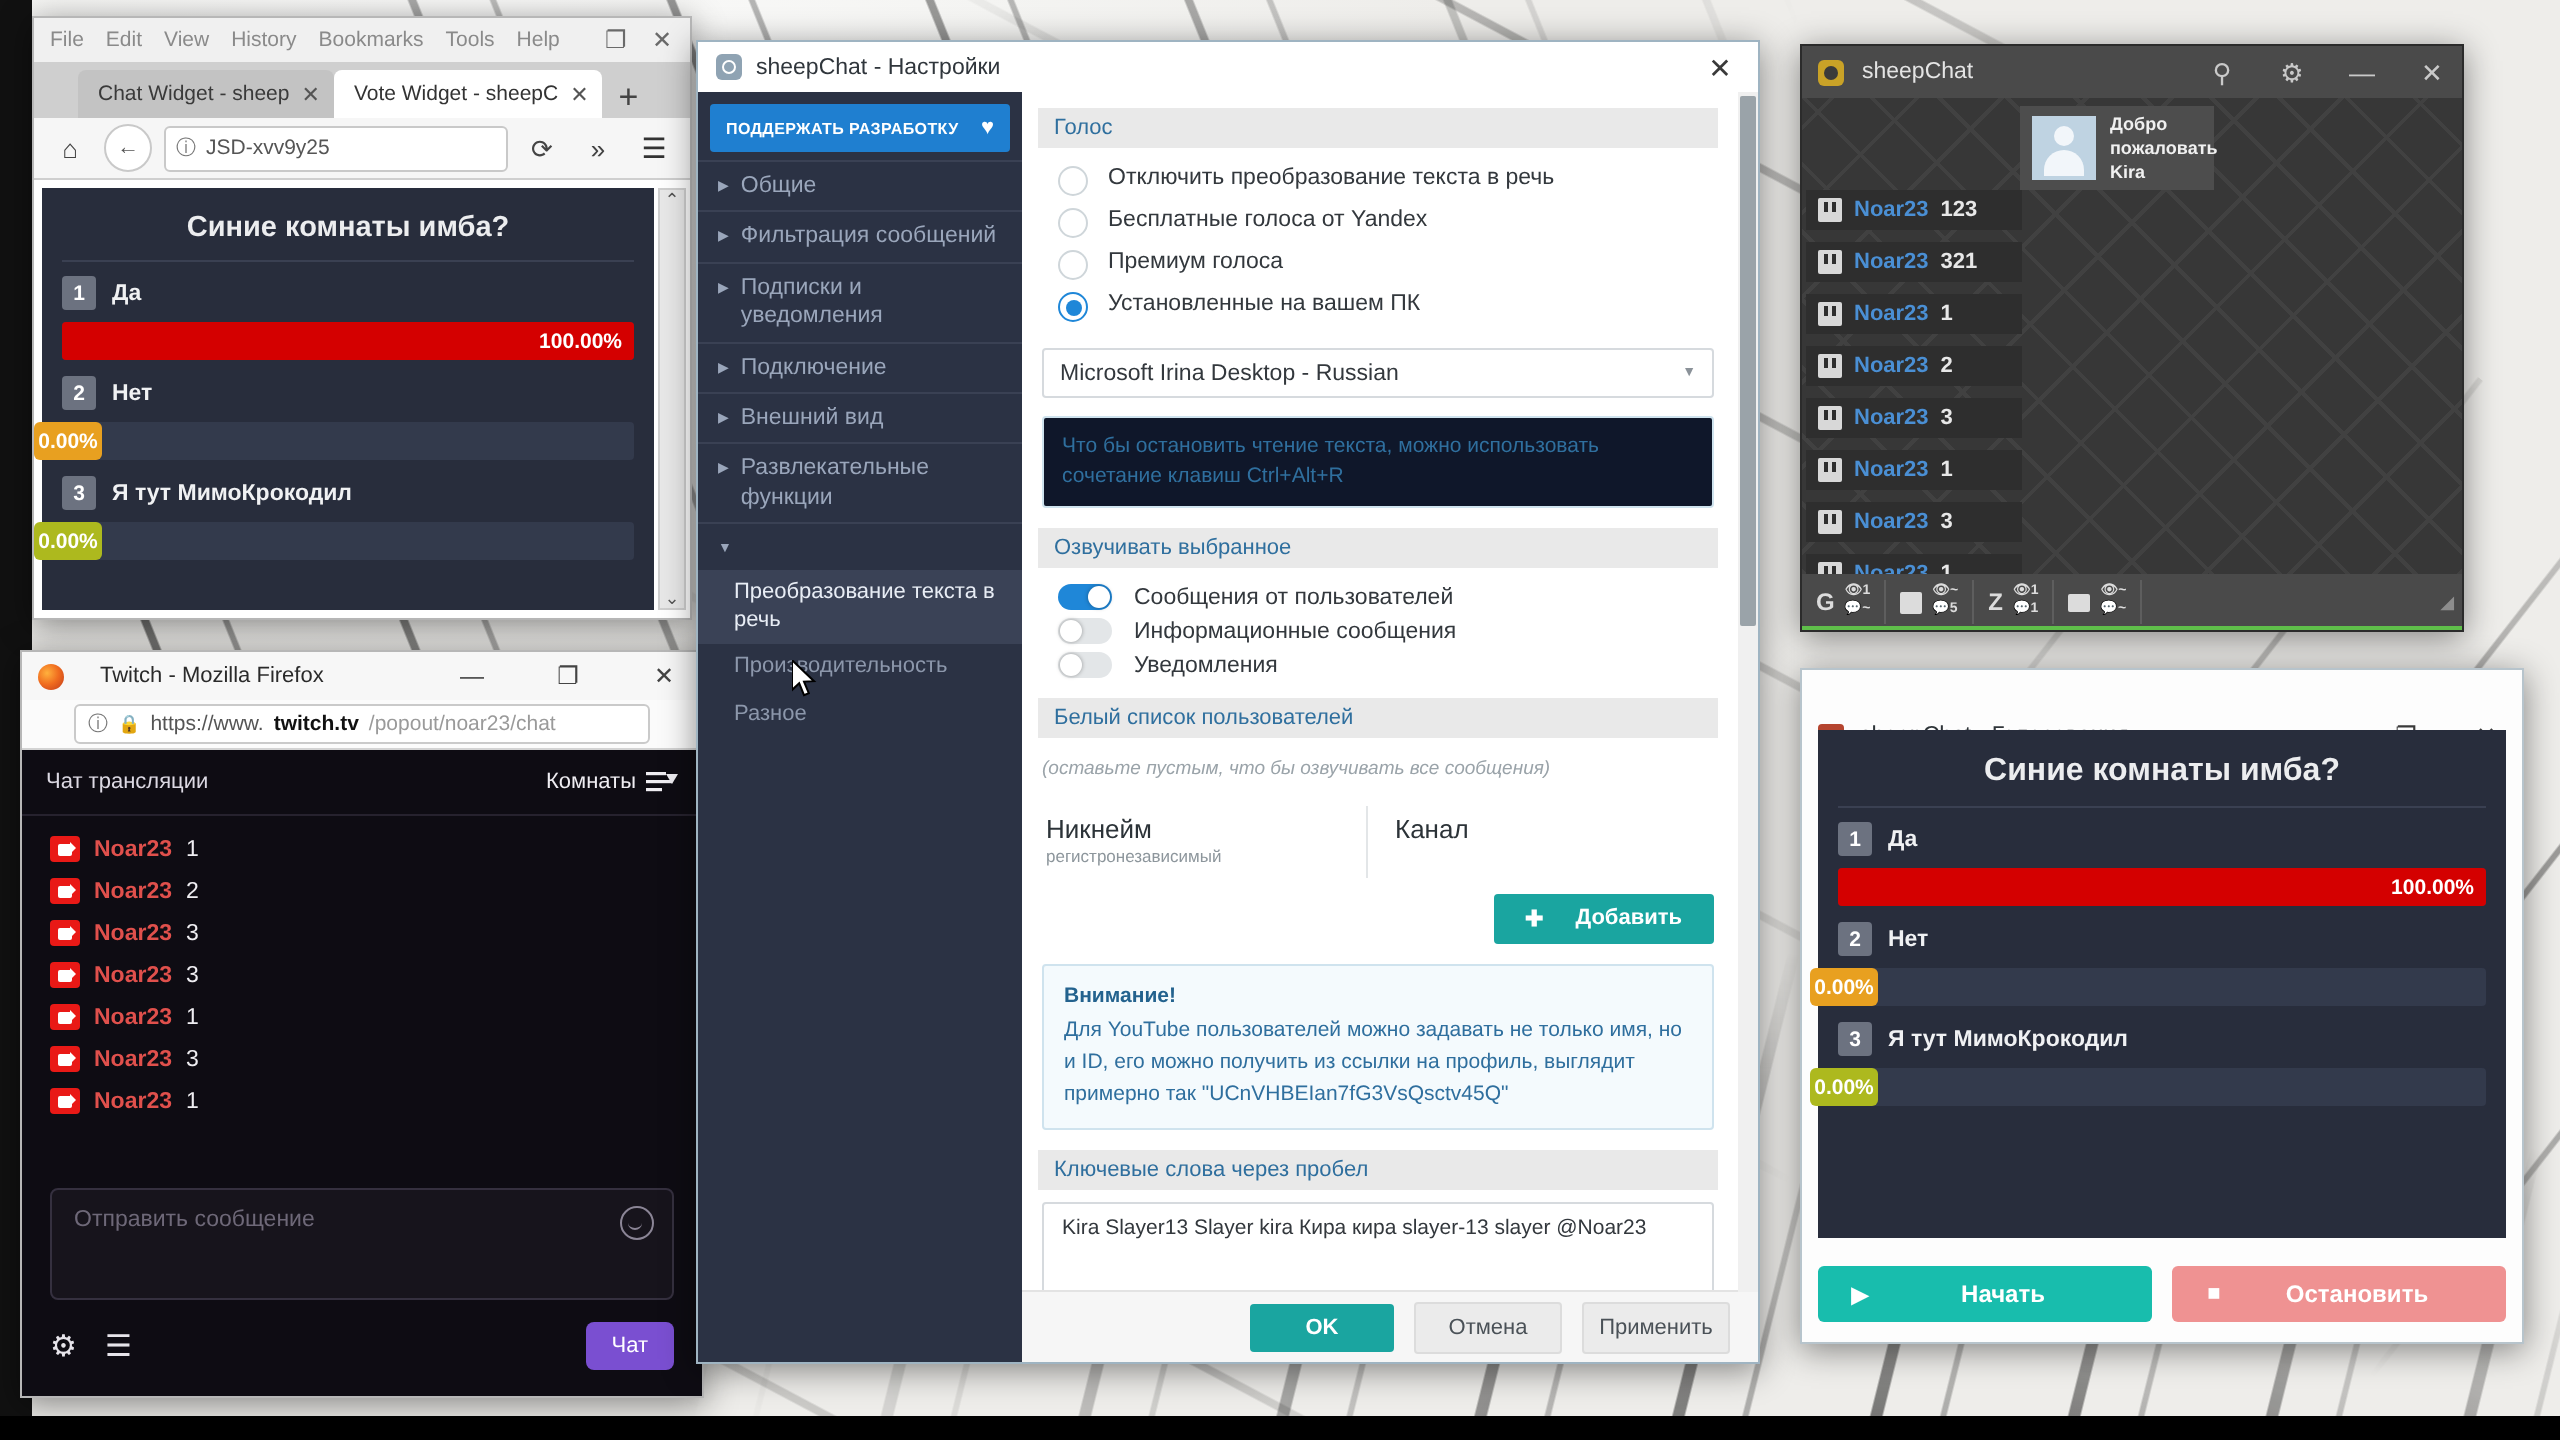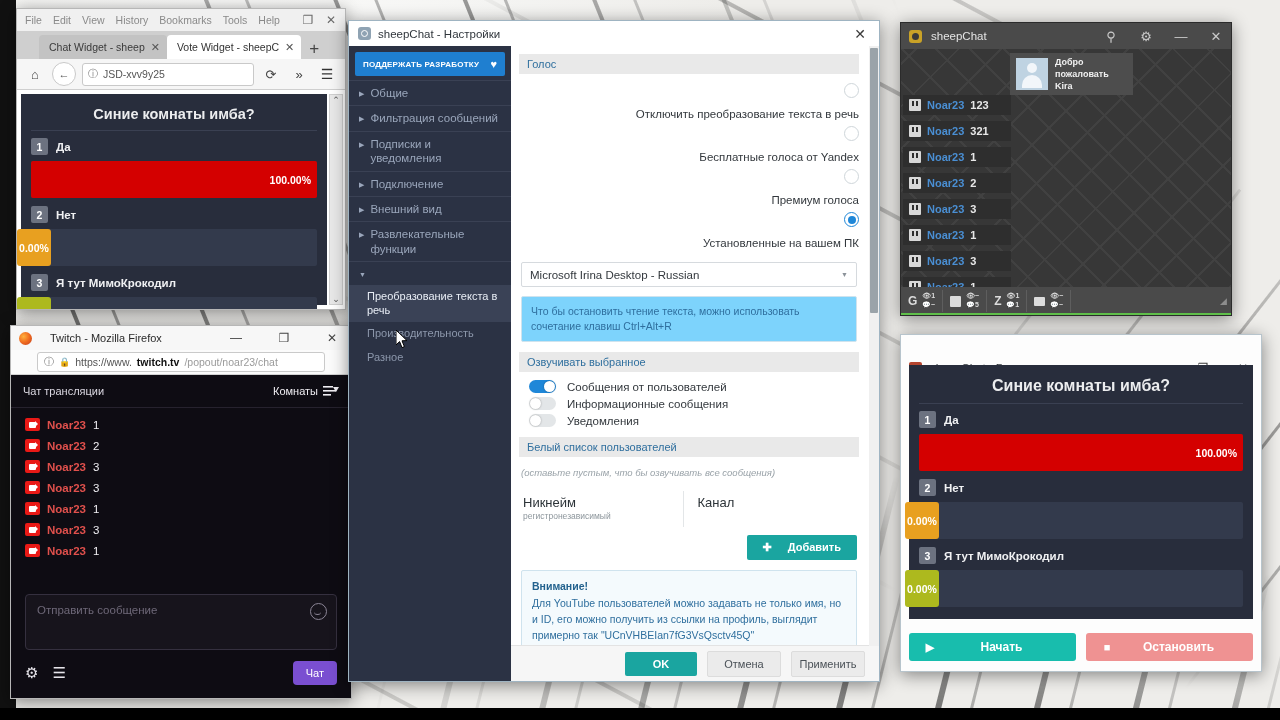--- a/index.html
+++ b/index.html
@@ -103,21 +103,21 @@
   #ff-vote .content{position:absolute;left:0;top:81px;right:0;bottom:0;background:#fff;overflow:hidden;}
 
   
   .poll{background:#282d3c;color:#fff;padding:8px 10px 10px 10px;box-sizing:border-box;}
   .poll .q{text-align:center;font-size:14.5px;font-weight:bold;color:#ecedef;padding:4px 0 8px;}
   .poll .sep{height:1px;background:#3a4052;margin:0 0 7px;}
   .poll .opt-head{display:flex;align-items:center;gap:8px;margin:0 0 6px;}
   .poll .num{width:17px;height:17px;background:#6c7280;border-radius:2px;color:#fff;
     font-size:10.5px;font-weight:bold;display:flex;align-items:center;justify-content:center;}
   .poll .olabel{font-size:11.5px;font-weight:bold;color:#f0f1f3;}
-  .poll .track{height:37px;background:#333a4c;border-radius:2px;position:relative;margin-bottom:8px;overflow:visible;}
+  .poll .track{height:19px;background:#333a4c;border-radius:2px;position:relative;margin-bottom:8px;overflow:visible;}
   .poll .fill{position:absolute;left:0;top:0;bottom:0;border-radius:2px;
     display:flex;align-items:center;justify-content:flex-end;}
   .poll .fill .pct{font-size:10.5px;font-weight:bold;color:#fff;padding-right:6px;white-space:nowrap;}
   .poll .fill.zero{width:34px;left:-14px;justify-content:center;border-radius:3px;}
   .poll .fill.zero .pct{padding-right:0;}
 
   
   #ff-twitch{left:10px;top:325px;width:340px;height:372px;background:#f7f7f7;border:1px solid #b7b7b7;}
   #ff-twitch .title{height:24px;display:flex;align-items:center;gap:18px;padding:0 4px 0 8px;background:#f7f7f7;}
   #ff-twitch .fficon{width:13px;height:13px;border-radius:50%;
@@ -175,29 +175,29 @@
   #settings .nav{list-style:none;margin:0;padding:0;}
   #settings .nav li{border-top:1px solid #3a4154;padding:5px 8px 5px 10px;font-size:11.5px;
     color:#9aa6bb;display:flex;gap:6px;line-height:1.25;}
   #settings .nav li .arr{font-size:7px;color:#9aa6bb;padding-top:4px;flex:none;}
   #settings .nav li.open{color:#c3cddd;}
   #settings .nav li.sub{border-top:none;padding-left:18px;color:#8c97ab;font-size:11px;}
   #settings .nav li.sub.sel{background:#3a4256;color:#e8edf5;}
   #settings .main{flex:1;position:relative;overflow:hidden;background:#fff;}
   #settings .pane{position:absolute;left:0;top:0;right:10px;bottom:35px;overflow:hidden;padding:8px 10px 0 8px;box-sizing:border-box;}
   #settings .secthead{background:#e9e9e9;color:#2f6f9e;font-size:11px;padding:4px 8px;margin:0 0 6px;}
-  #settings .radio-row{display:flex;align-items:flex-end;gap:10px;padding:3px 0 3px 10px;flex-direction:column;}
+  #settings .radio-row{display:flex;align-items:flex-start;gap:10px;padding:3px 0 3px 10px;}
   #settings .radio{width:13px;height:13px;border-radius:50%;border:1.5px solid #cfd6da;background:#fff;flex:none;position:relative;}
   #settings .radio.on{border-color:#1f87d8;background:#fff;}
   #settings .radio.on:after{content:"";position:absolute;inset:2.5px;border-radius:50%;background:#1f87d8;}
   #settings .radio-row .rl{font-size:11.5px;color:#33383d;}
   #settings .select{margin:10px 2px 9px;height:23px;border:1px solid #d6dade;border-radius:2px;background:#fff;
     display:flex;align-items:center;justify-content:space-between;padding:0 8px;font-size:11.5px;color:#33383d;}
   #settings .select .cv{font-size:7px;color:#8b9299;}
-  #settings .infobox{margin:0 2px 10px;border:1px solid #cfe3ee;background:#7dd3fc;border-radius:2px;
+  #settings .infobox{margin:0 2px 10px;border:1px solid #cfe3ee;background:#0f172a;border-radius:2px;
     padding:7px 9px;font-size:10.5px;color:#2f6f9e;line-height:1.45;}
   #settings .toggle-row{display:flex;align-items:center;gap:11px;padding:2px 0 2px 10px;}
   #settings .tg{width:27px;height:13px;border-radius:7px;background:#e3e6e8;position:relative;flex:none;}
   #settings .tg:after{content:"";position:absolute;top:1px;left:1px;width:11px;height:11px;border-radius:50%;
     background:#fff;box-shadow:0 0 2px rgba(0,0,0,.35);}
   #settings .tg.on{background:#1f87d8;}
   #settings .tg.on:after{left:15px;}
   #settings .toggle-row .tl{font-size:11.5px;color:#33383d;}
   #settings .hint{font-size:9.5px;font-style:italic;color:#9aa3a9;padding:3px 2px 6px;line-height:1.5;}
   #settings .cols{display:flex;border-bottom:0;margin:4px 2px 0;}
@@ -225,21 +225,21 @@
   #sheep{left:900px;top:22px;width:330px;height:292px;background:#3a3a3a;border:1px solid #2b2b2b;}
   #sheep .tbar{height:26px;background:#4a4a4a;display:flex;align-items:center;gap:9px;padding:0 2px 0 8px;}
   #sheep .sicon{width:13px;height:13px;border-radius:3px;background:#c9a227;position:relative;}
   #sheep .sicon:after{content:"";position:absolute;left:3px;top:3px;width:7px;height:7px;border-radius:50%;background:#3a3a3a;}
   #sheep .stt{font-size:11.5px;color:#e4e4e4;flex:1;}
   #sheep .tbtn{width:26px;height:24px;display:flex;align-items:center;justify-content:center;color:#c9c9c9;font-size:13px;}
   #sheep .body{position:absolute;left:0;top:26px;right:0;bottom:28px;background:#373737;overflow:hidden;}
   #sheep .watermark{position:absolute;inset:0;opacity:.05;
     background:repeating-linear-gradient(45deg,#fff 0 2px,transparent 2px 24px),
                repeating-linear-gradient(-45deg,#fff 0 2px,transparent 2px 30px);}
-  #sheep .welcome{position:absolute;left:109px;top:4px;width:123px;height:42px;background:#4d4d4d;
+  #sheep .welcome{position:absolute;left:109px;top:4px;width:97px;height:42px;background:#4d4d4d;
     display:flex;align-items:center;gap:7px;padding:0 6px;box-sizing:border-box;}
   #sheep .welcome .av{width:32px;height:32px;background:#bfd3e2;position:relative;flex:none;}
   #sheep .welcome .av:before{content:"";position:absolute;left:11px;top:5px;width:10px;height:10px;border-radius:50%;background:#f2f6fa;}
   #sheep .welcome .av:after{content:"";position:absolute;left:6px;top:17px;width:20px;height:13px;
     border-radius:10px 10px 0 0;background:#f2f6fa;}
   #sheep .welcome .wtxt{font-size:9px;color:#f0f0f0;font-weight:bold;line-height:1.35;}
   #sheep .rows{position:absolute;left:0;top:46px;right:0;}
   #sheep .row{display:flex;align-items:center;gap:6px;background:#2e2e2e;width:96px;
     padding:4px 6px;margin:0 0 6px 2px;font-size:11px;}
   #sheep .row .tw{width:12px;height:12px;background:#d8d8d8;flex:none;position:relative;border-radius:1px;}
@@ -558,20 +558,21 @@
             <span>✚</span>
             <span>Добавить</span>
           </span>
         </div>
 
         <div class="warnbox">
           <b>Внимание!</b>
           <span>Для YouTube пользователей можно задавать не только имя, но и ID, его можно получить из ссылки на профиль, выглядит примерно так "UCnVHBEIan7fG3VsQsctv45Q"</span>
         </div>
 
+        <div class="secthead">Ключевые слова через пробел</div>
         <div class="ta">
           <span>Kira Slayer13 Slayer kira Кира кира slayer-13 slayer @Noar23</span>
           
         </div>
       </div>
 
       <div class="footer">
         <span class="btn ok">OK</span>
         <span class="btn gray">Отмена</span>
         <span class="btn gray">Применить</span>

